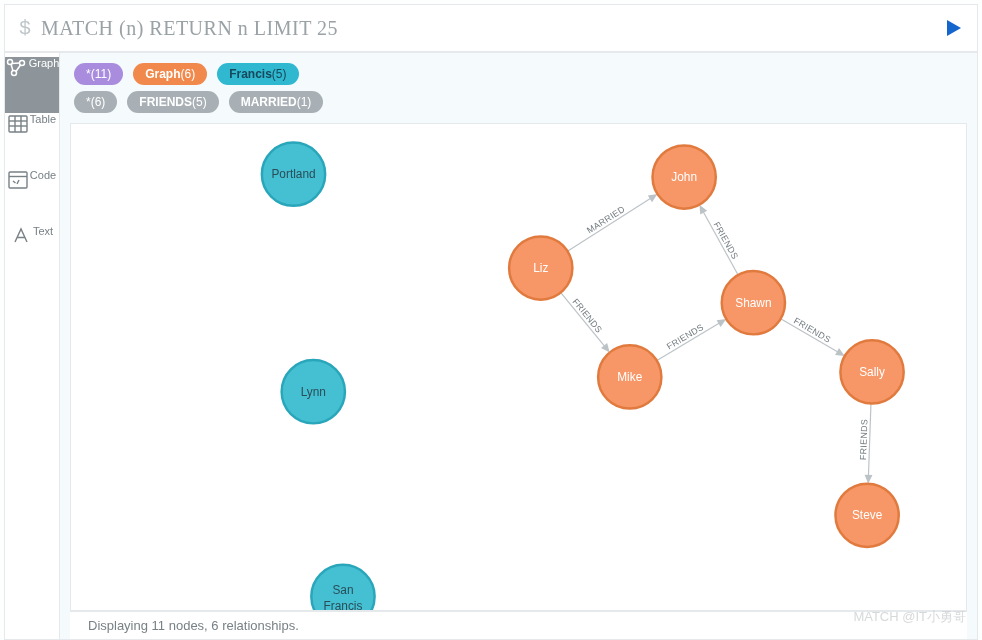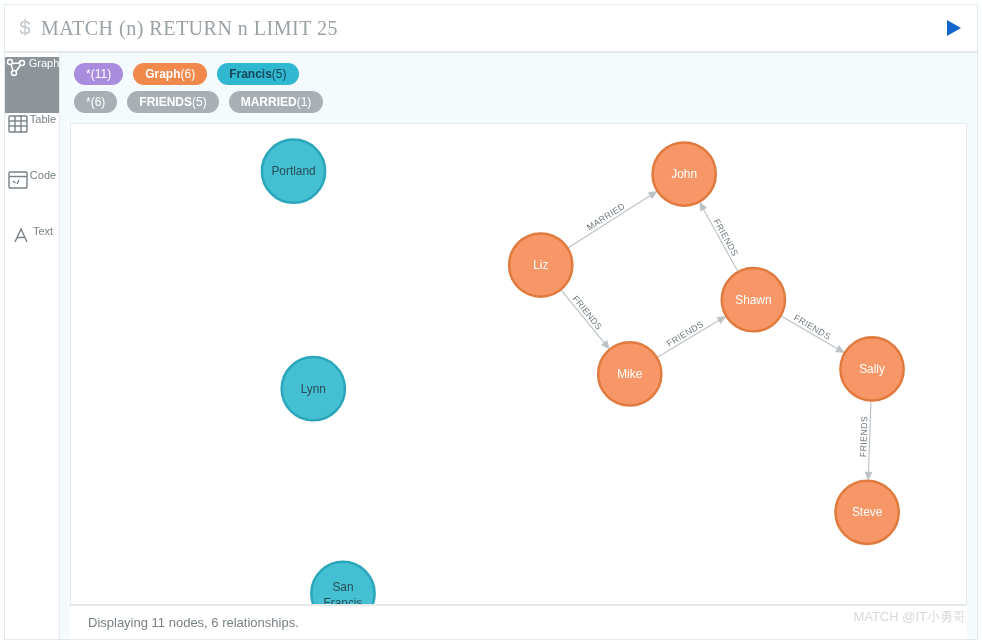--- a/index.html
+++ b/index.html
@@ -144,21 +144,21 @@
   .rel-label{
     font-size:9px;
     fill:#717a7e;
     text-anchor:middle;
     letter-spacing:0.3px;
   }
   .edge{stroke:#bcc3c7;stroke-width:1.2;fill:none;}
   .arrow{fill:#bcc3c7;}
   
   .footer{
-    height:34px;
+    height:28px;
     border-top:1px solid var(--border);
     display:flex;
     align-items:center;
     padding:0 18px;
     font-size:13px;
     background:#fff;
     margin:0 10px 0 10px;
   }
   .watermark{
     position:absolute;

